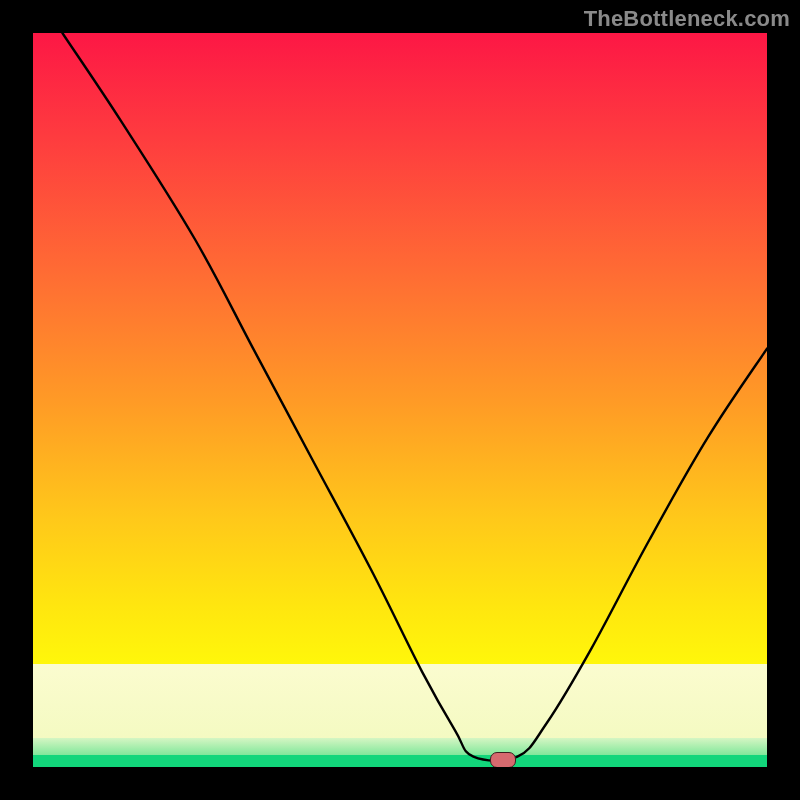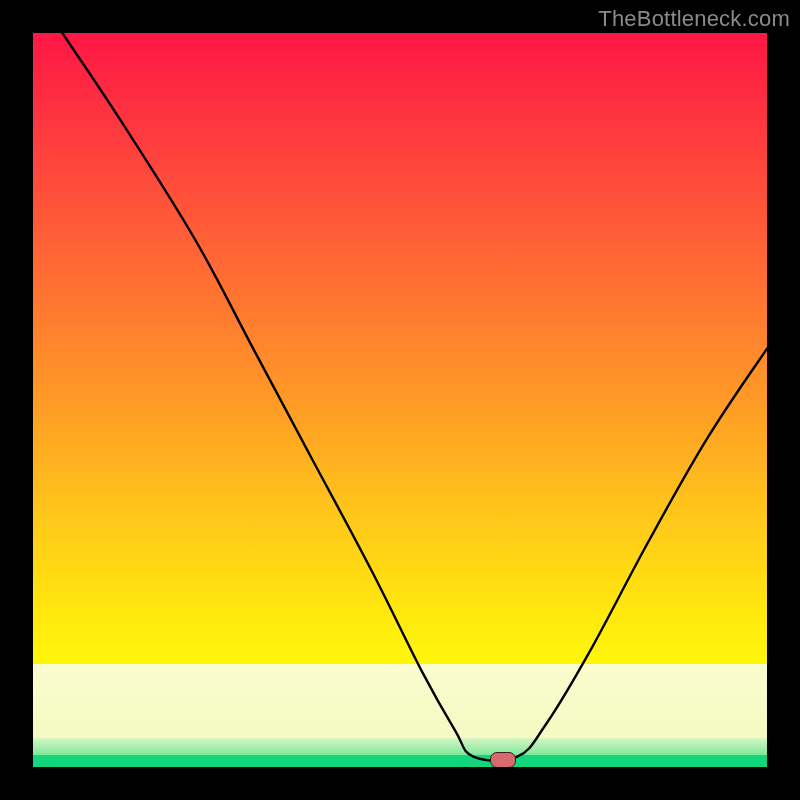--- a/index.html
+++ b/index.html
@@ -83,21 +83,21 @@
     background: #d66a6f;
     border: 1.5px solid #3b1f1f;
     transform: translate(-50%, -50%);
   }
   .watermark {
     position: absolute;
     top: 6px;
     right: 10px;
     color: #8a8a8a;
     font-size: 22px;
-    font-weight: 400;
+    font-weight: 700;
     letter-spacing: 0.2px;
     user-select: none;
   }
 </style>
 </head>
 <body>
 
 <div class="stage">
 
   <div class="plot-area">

